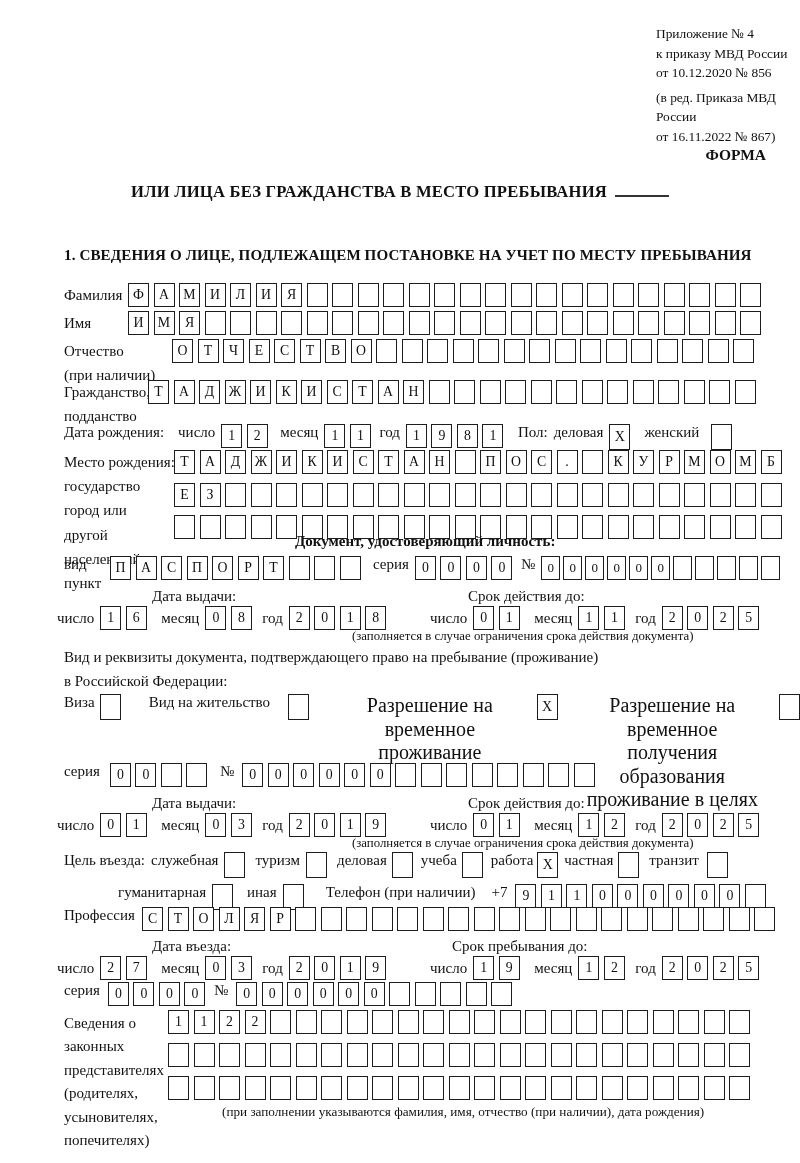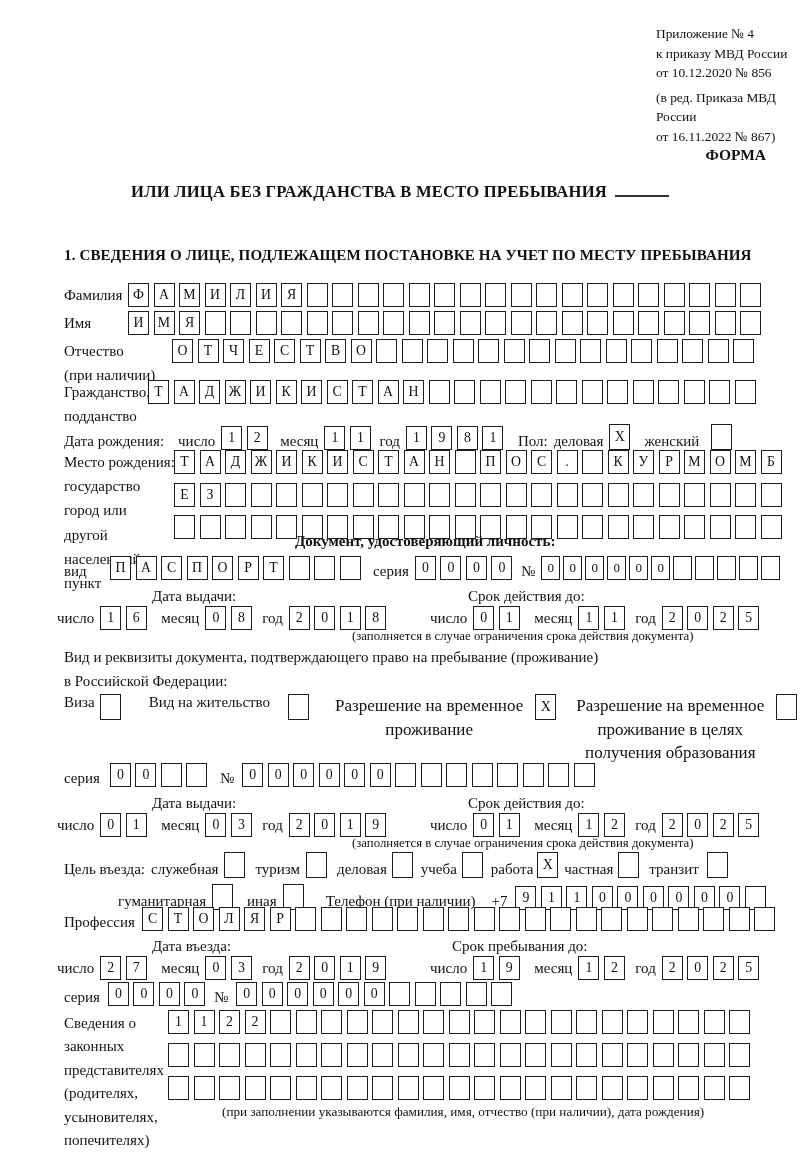--- a/index.html
+++ b/index.html
@@ -4,39 +4,39 @@
 <style>
   html,body{margin:0;padding:0;background:#888;}
   .page{position:relative;width:800px;height:1163px;background:#ffffff;margin:0 auto;
         font-family:"Liberation Serif","DejaVu Serif",serif;color:#111;overflow:hidden;}
   .abs{position:absolute;}
   .b{font-weight:bold;}
   .lbl{font-size:15px;}
   .small{font-size:13.4px;line-height:19.5px;}
   .note{font-size:12.8px;}
   .frow{display:flex;align-items:flex-start;}
-  .vcenter{align-items:flex-end;}
+  .vcenter{align-items:flex-start;}
   .flabel{font-size:15px;display:inline-block;line-height:24px;}
   .labcol{font-size:15px;line-height:24.2px;flex:none;}
   .cells{display:flex;flex:none;}
   .cell{box-sizing:border-box;flex:none;width:21px;height:24px;border:1.8px solid #1d1d1d;
         margin-right:4.5px;display:flex;align-items:center;justify-content:center;
         font-size:13.8px;background:#fff;}
   .xs .cell{width:19px;margin-right:3px;font-size:13px;}
   .cbox{box-sizing:border-box;flex:none;width:21px;height:26px;border:1.8px solid #1d1d1d;
         display:inline-flex;align-items:center;justify-content:center;font-size:14px;}
   .dgrp{display:flex;align-items:center;}
   .dlab{font-size:15px;margin-right:6px;white-space:nowrap;}
   .mrow{display:flex;flex-direction:column;}
   .title{width:100%;text-align:center;font-weight:bold;font-size:16.6px;line-height:23.5px;letter-spacing:.2px;}
   .tline{display:inline-block;width:54px;border-bottom:2px solid #333;height:14px;margin-left:8px;}
   .sec1{font-size:15.1px;font-weight:bold;letter-spacing:.1px;}
   .dochdr{width:100%;text-align:center;font-weight:bold;font-size:15px;}
   .opt{display:flex;align-items:flex-start;}
-  .optlines{text-align:center;font-size:17px;line-height:23.5px;}
+  .optlines{text-align:center;font-size:20px;line-height:23.5px;}
   .olabel{font-size:15px;white-space:nowrap;}
 </style>
 </head>
 <body>
 
 <div class="page">
 
   <div class="abs small" style="left:618px;top:24px;margin-left:38px;">
     <div>Приложение № 4</div>
     <div>к приказу МВД России</div>
@@ -393,22 +393,22 @@
     <span class="opt" style="margin-left:26px;">
       <span class="optlines">
         <div>Разрешение на временное</div>
         <div>проживание</div>
       </span>
       <span class="cbox" style="margin-left:12px;">X</span>
     </span>
     <span class="opt" style="margin-left:20px;">
       <span class="optlines">
         <div>Разрешение на временное</div>
+        <div>получения образования</div>
         <div>проживание в целях</div>
-        <div>получения образования</div>
       </span>
       <span class="cbox" style="margin-left:12px;"></span>
     </span>
   </div>
 
   <div class="abs frow vcenter" style="left:64px;top:763px;">
     <span class="lbl">серия</span>
     <span class="cells" style="margin-left:10px;">
         <span class="cell">0</span>
         <span class="cell">0</span>

